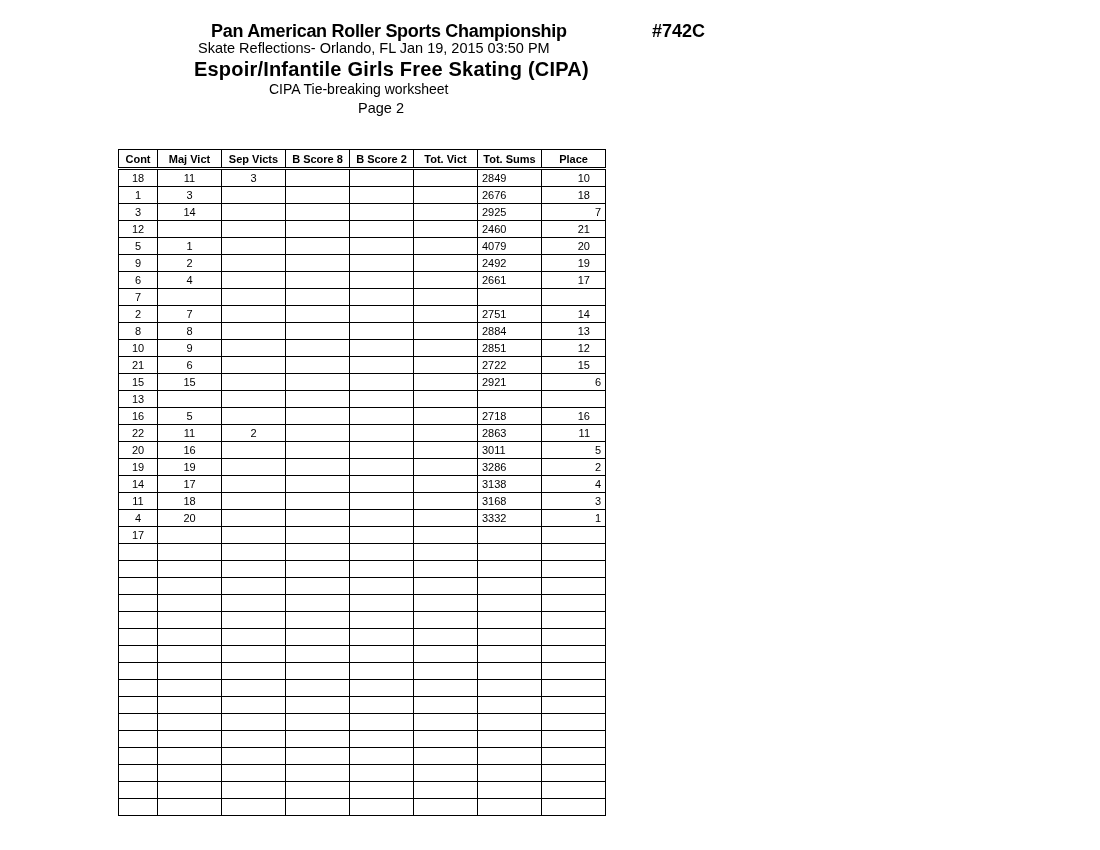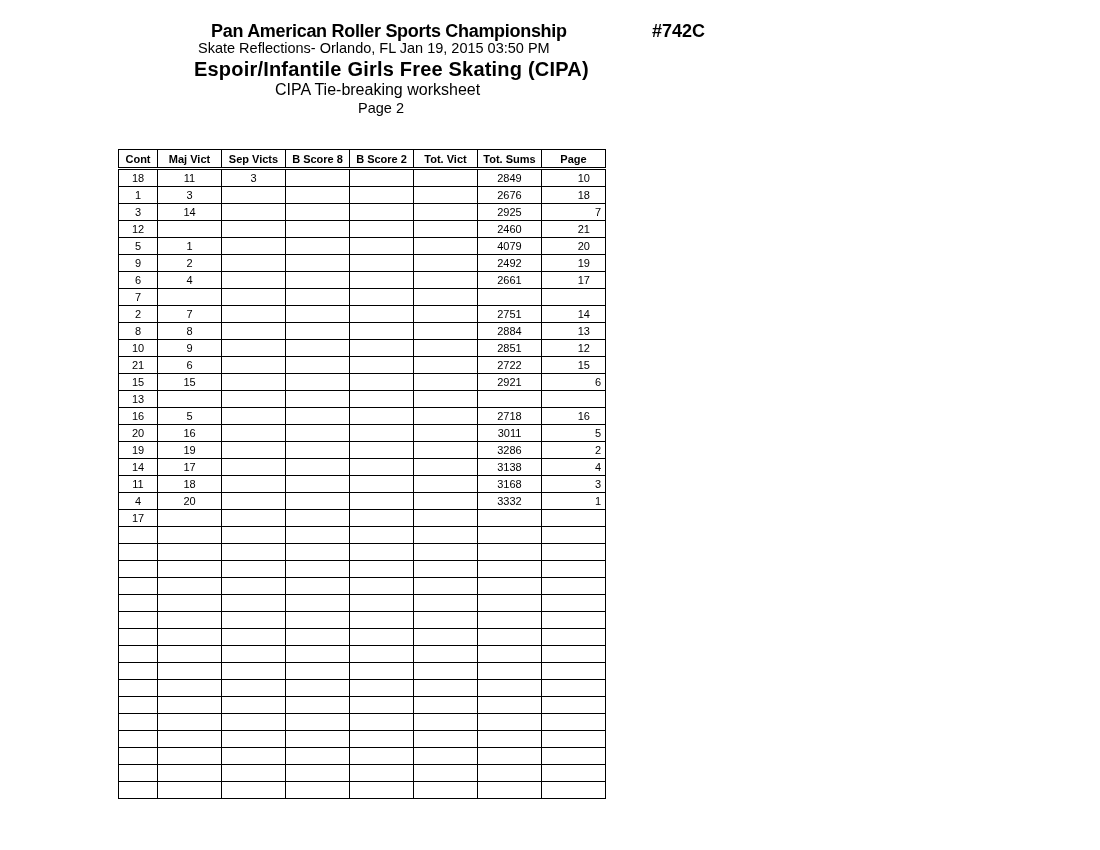--- a/index.html
+++ b/index.html
@@ -5,35 +5,35 @@
   html, body { margin: 0; padding: 0; }
   body {
     width: 1100px; height: 850px; overflow: hidden; background: #ffffff;
     position: relative; font-family: "Liberation Sans", sans-serif; color: #000;
   }
   .hdr { position: absolute; white-space: nowrap; }
   #title { left: 211px; top: 21px; font-size: 18px; font-weight: bold; letter-spacing: -0.3px; }
   #code { left: 640px; top: 21px; font-size: 18px; font-weight: bold; margin-left: 12px; }
   #venue { left: 198px; top: 40px; font-size: 14.5px; }
   #event { left: 194px; top: 58px; font-size: 20px; font-weight: bold; letter-spacing: 0.2px; }
-  #worksheet { left: 275px; top: 81px; font-size: 16px; }
+  #worksheet { left: 269px; top: 81px; font-size: 14px; }
   #page { left: 358px; top: 100px; font-size: 14.5px; }
 
   table.grid {
     position: absolute; left: 118px; top: 149px;
     border-collapse: collapse; table-layout: fixed;
     font-size: 11px;
   }
   table.grid td, table.grid th {
     border: 1px solid #000; height: 16px; padding: 0 4px; line-height: 16px;
     overflow: hidden; white-space: nowrap;
   }
   table.grid th { font-weight: bold; text-align: center; height: 16px; padding-top: 1px; border-bottom: 3px double #000; }
   td.c { text-align: center; }
-  td.r { text-align: center; padding-right: 7px; }
+  td.r { text-align: left; padding-right: 7px; }
   td.pl { text-align: right; padding-right: 18px; }
   td.pl.w2 { padding-right: 15px; }
 </style>
 </head>
 <body>
 
 <div class="hdr" id="title">Pan American Roller Sports Championship</div>
 <div class="hdr" id="code">#742C</div>
 <div class="hdr" id="venue">Skate Reflections- Orlando, FL  Jan 19, 2015  03:50 PM</div>
 <div class="hdr" id="event">Espoir/Infantile Girls Free Skating (CIPA)</div>
@@ -53,21 +53,21 @@
   </colgroup>
   <thead>
     <tr>
       <th>Cont</th>
       <th>Maj Vict</th>
       <th>Sep Victs</th>
       <th>B Score 8</th>
       <th>B Score 2</th>
       <th>Tot. Vict</th>
       <th>Tot. Sums</th>
-      <th>Page</th>
+      <th>Place</th>
     </tr>
   </thead>
   <tbody id="tbody">
       <tr>
         <td class="c">18</td>
         <td class="c">11</td>
         <td class="c">3</td>
         <td class="c"></td>
         <td class="c"></td>
         <td class="c"></td>
@@ -206,20 +206,30 @@
       </tr>
       <tr>
         <td class="c">16</td>
         <td class="c">5</td>
         <td class="c"></td>
         <td class="c"></td>
         <td class="c"></td>
         <td class="c"></td>
         <td class="r">2718</td>
         <td class="pl w2">16</td>
+      </tr>
+      <tr>
+        <td class="c">22</td>
+        <td class="c">11</td>
+        <td class="c">2</td>
+        <td class="c"></td>
+        <td class="c"></td>
+        <td class="c"></td>
+        <td class="r">2863</td>
+        <td class="pl w2">11</td>
       </tr>
       <tr>
         <td class="c">20</td>
         <td class="c">16</td>
         <td class="c"></td>
         <td class="c"></td>
         <td class="c"></td>
         <td class="c"></td>
         <td class="r">3011</td>
         <td class="pl">5</td>

